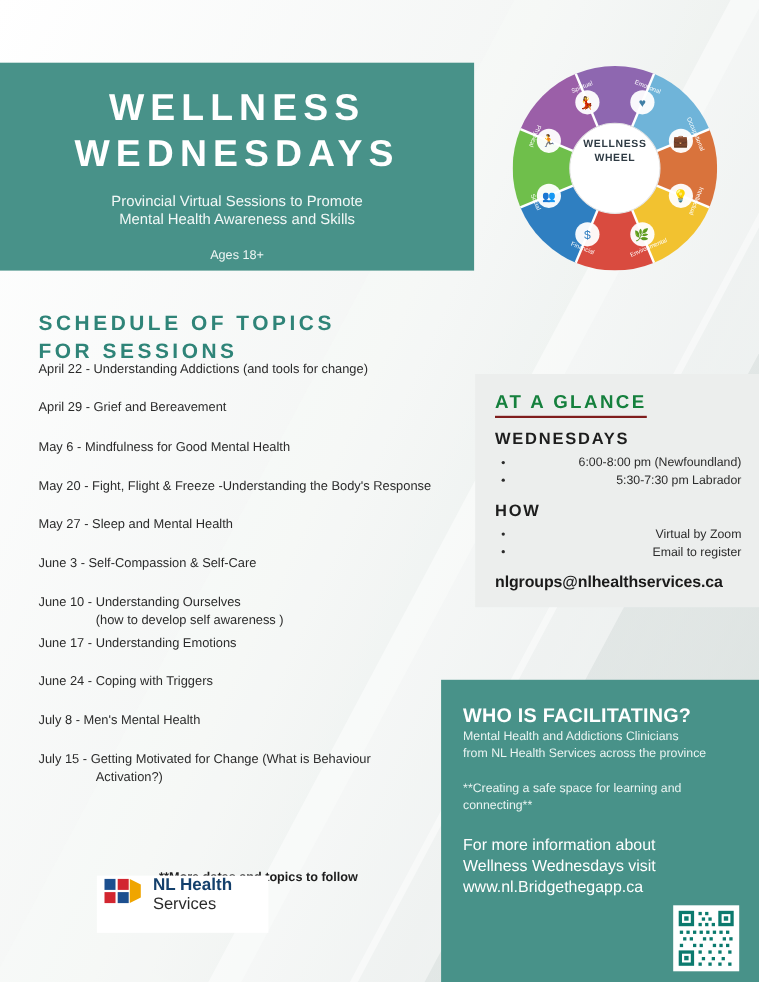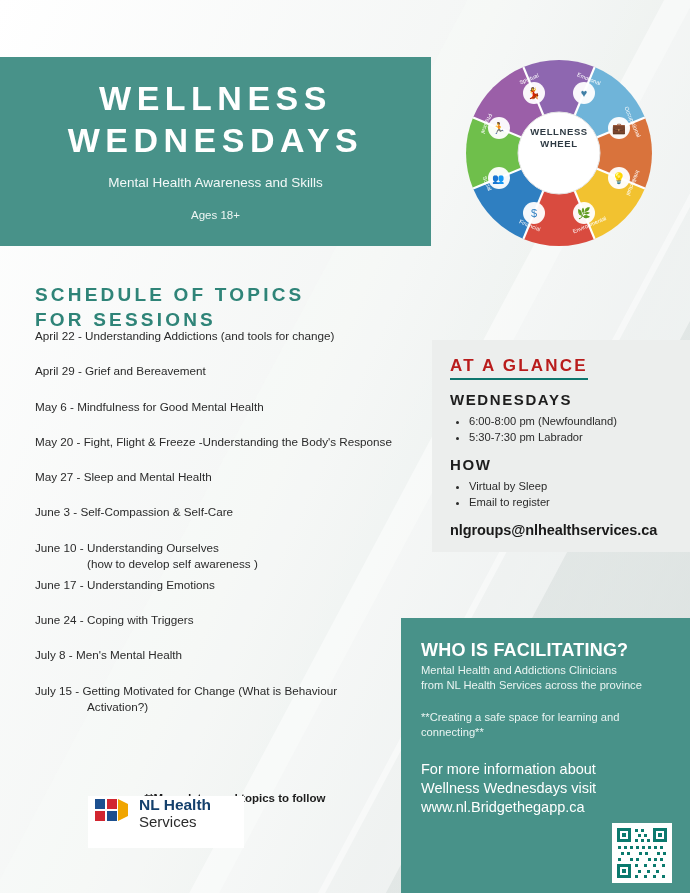--- a/index.html
+++ b/index.html
@@ -152,38 +152,39 @@
   
   .glance {
     position: absolute;
     left: 432px; top: 340px;
     width: 258px; height: 212px;
     background: #eceeed;
     padding: 16px 16px 0 18px;
     box-sizing: border-box;
   }
   .glance-title {
-    color: #b91c1c;
+    color: #15803d;
     font-size: 17px;
     font-weight: bold;
     letter-spacing: 2.2px;
-    border-bottom: 2px solid #0f766e;
+    border-bottom: 2px solid #7f1d1d;
     display: inline-block;
     padding-bottom: 2px;
   }
   .glance-sub {
     margin-top: 11px;
     font-size: 15px;
     font-weight: bold;
     letter-spacing: 1.6px;
     color: #1d1d1d;
   }
   .glance ul {
     margin: 5px 0 0 0;
     padding-left: 19px;
+    text-align: right;
   }
   .glance li {
     font-size: 11.2px;
     color: #2b2b2b;
     line-height: 16px;
   }
   .glance-email {
     margin-top: 12px;
     font-size: 14.5px;
     font-weight: bold;
@@ -240,20 +241,21 @@
 <div class="poster">
   <div class="shade"></div>
   <div class="streak s3"></div>
   <div class="streak s1"></div>
   <div class="streak s2"></div>
 
   <div class="header-band">
     <div class="title-line">WELLNESS</div>
     <div class="title-line second">WEDNESDAYS</div>
     <div class="subtitle">
+      <div>Provincial Virtual Sessions to Promote</div>
       <div>Mental Health Awareness and Skills</div>
     </div>
     <div class="ages">Ages 18+</div>
   </div>
 
   <div class="wheel-wrap">
     <svg class="wheel-svg" width="186" height="186" viewBox="0 0 186 186">
       <g transform="translate(93,93)">
 
         <path d="M 0 0 L -35.58 -85.90 A 93 93 0 0 1 35.58 -85.90 Z" fill="#8e67b0"></path>
@@ -379,21 +381,21 @@
 
   <div class="glance">
     <div class="glance-title">AT A GLANCE</div>
     <div class="glance-sub">WEDNESDAYS</div>
     <ul>
       <li>6:00-8:00 pm (Newfoundland)</li>
       <li>5:30-7:30 pm Labrador</li>
     </ul>
     <div class="glance-sub">HOW</div>
     <ul>
-      <li>Virtual by Sleep</li>
+      <li>Virtual by Zoom</li>
       <li>Email to register</li>
     </ul>
     <div class="glance-email">nlgroups@nlhealthservices.ca</div>
   </div>
 
   <div class="facil">
     <div class="facil-title">WHO IS FACILITATING?</div>
     <div class="facil-body">
       <div>Mental Health and Addictions Clinicians</div>
       <div>from NL Health Services across the province</div>

